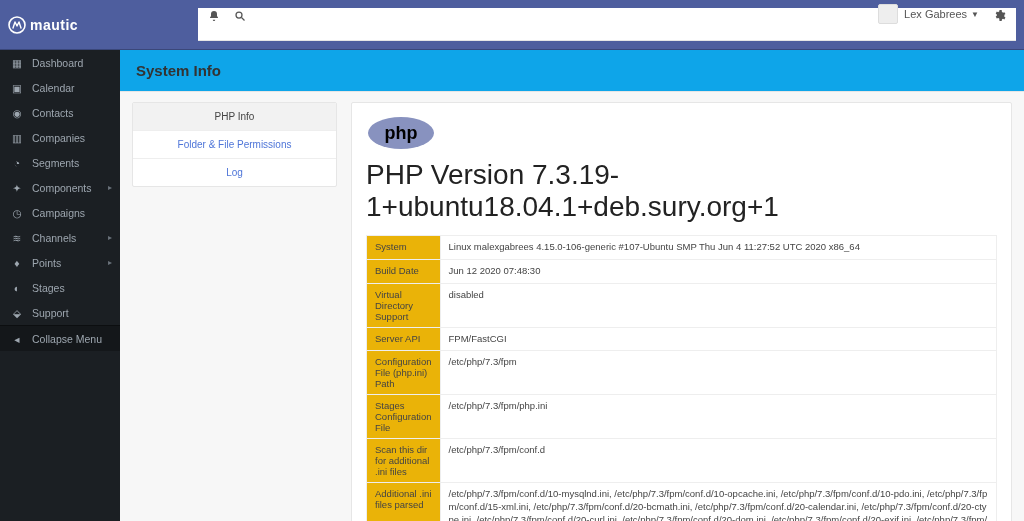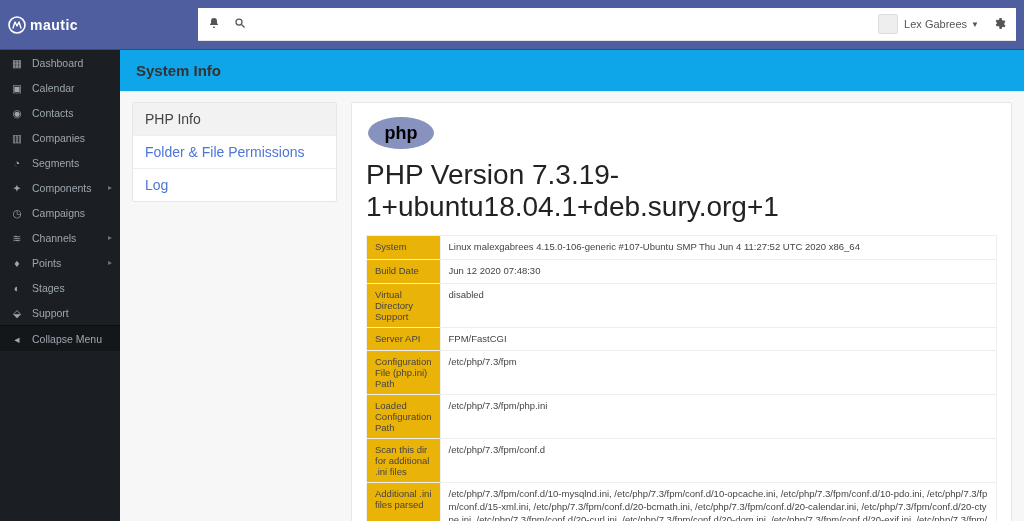--- a/index.html
+++ b/index.html
@@ -1,37 +1,37 @@
 <!DOCTYPE html>
 <html><head>
 <meta charset="utf-8">
 <style>
 * { box-sizing: border-box; margin: 0; padding: 0; }
 body { font-family: -apple-system, "Helvetica Neue", Arial, sans-serif; font-size: 11px; color: #333; background: #fff; width: 1024px; height: 521px; overflow: hidden; }
 .topbar { height: 50px; background: #4e5e9e; display: flex; align-items: center; padding: 0 8px; color: #fff; border-bottom: 1px solid #3a477a; }
 .topbar .logo { display: flex; align-items: center; font-weight: 600; font-size: 14px; letter-spacing: 0.5px; }
 .topbar .logo svg { margin-right: 4px; }
-.topbar-right { display: flex; align-items: center; background: #fff; color: #555; height: 33px; margin-left: 120px; flex: 1; padding: 16px 10px; border-bottom: 1px solid #e6e6e6; }
+.topbar-right { display: flex; align-items: flex-end; background: #fff; color: #555; height: 33px; margin-left: 120px; flex: 1; padding: 16px 10px; border-bottom: 1px solid #e6e6e6; }
 .topbar-right .ic { margin-right: 14px; color: #666; cursor: pointer; }
 .topbar-right .spacer { flex: 1; }
 .topbar-right .avatar { width: 20px; height: 20px; background: #eee; border: 1px solid #ddd; border-radius: 2px; margin-right: 6px; }
 .topbar-right .user { display: flex; align-items: center; color: #555; cursor: pointer; margin-right: 14px; }
 .topbar-right .gear { color: #666; cursor: pointer; }
 .main { display: flex; height: calc(521px - 33px); }
 .sidebar { width: 120px; background: #1b1f23; color: #9da6af; display: flex; flex-direction: column; }
 .sidebar .item { display: flex; align-items: center; padding: 6.5px 10px; cursor: pointer; font-size: 10.5px; position: relative; }
 .sidebar .item .ico { width: 14px; margin-right: 8px; display: inline-flex; justify-content: center; color: #9da6af; }
 .sidebar .item .chev { position: absolute; right: 8px; font-size: 8px; color: #6b737b; }
 .sidebar .collapse { background: #14171a; border-top: 1px solid #0c0e10; }
 .content { flex: 1; background: #f7f7f7; overflow: auto; }
 .content h1.page-title { font-size: 15px; font-weight: 700; color: #333; padding: 12px 16px; background: #0ea5e9; border-bottom: 1px solid #e6e6e6; margin-bottom: 10px; }
 .panels { display: flex; gap: 14px; padding: 0 12px 12px 12px; }
 .leftpanel { width: 205px; }
 .tabs { background: #fff; border: 1px solid #e6e6e6; border-radius: 2px; overflow: hidden; }
-.tabs .tab { padding: 8px 12px; font-size: 14px; color: #4e75d8; border-bottom: 1px solid #eee; cursor: pointer; }
+.tabs .tab { padding: 8px 12px; font-size: 10px; color: #4e75d8; border-bottom: 1px solid #eee; cursor: pointer; text-align: center; }
 .tabs .tab.active { background: #f2f2f2; color: #444; }
 .tabs .tab:last-child { border-bottom: none; }
 .rightpanel { flex: 1; background: #fff; border: 1px solid #e6e6e6; border-radius: 2px; padding: 12px 14px; }
 .phplogo { margin-bottom: 6px; }
 .phptitle { font-size: 28px; font-weight: 400; color: #222; margin-bottom: 12px; }
 table.info { width: 100%; border-collapse: collapse; font-size: 10px; color: #444; }
 table.info td { padding: 5px 8px; border: 1px solid #eee; vertical-align: top; }
 table.info td.k { width: 70px; background: #eab308; font-size: 9.5px; color: #444; }
 table.info td.v { font-size: 9.5px; color: #444; line-height: 1.35; word-break: break-all; }
 .caret-down { font-size: 8px; margin-left: 4px; }
@@ -162,21 +162,21 @@
               </tr>
               <tr>
                 <td class="k">Server API</td>
                 <td class="v">FPM/FastCGI</td>
               </tr>
               <tr>
                 <td class="k">Configuration File (php.ini) Path</td>
                 <td class="v">/etc/php/7.3/fpm</td>
               </tr>
               <tr>
-                <td class="k">Loaded Configuration Path</td>
+                <td class="k">Stages Configuration File</td>
                 <td class="v">/etc/php/7.3/fpm/php.ini</td>
               </tr>
               <tr>
                 <td class="k">Scan this dir for additional .ini files</td>
                 <td class="v">/etc/php/7.3/fpm/conf.d</td>
               </tr>
               <tr>
                 <td class="k">Additional .ini files parsed</td>
                 <td class="v">/etc/php/7.3/fpm/conf.d/10-mysqlnd.ini, /etc/php/7.3/fpm/conf.d/10-opcache.ini, /etc/php/7.3/fpm/conf.d/10-pdo.ini, /etc/php/7.3/fpm/conf.d/15-xml.ini, /etc/php/7.3/fpm/conf.d/20-bcmath.ini, /etc/php/7.3/fpm/conf.d/20-calendar.ini, /etc/php/7.3/fpm/conf.d/20-ctype.ini, /etc/php/7.3/fpm/conf.d/20-curl.ini, /etc/php/7.3/fpm/conf.d/20-dom.ini, /etc/php/7.3/fpm/conf.d/20-exif.ini, /etc/php/7.3/fpm/conf.d/20-fileinfo.ini, /etc/php/7.3/fpm/conf.d/20-ftp.ini, /etc/php/7.3/fpm/conf.d/20-gd.ini, /etc/php/7.3/fpm/conf.d/20-gettext.ini, /etc/php/7.3/fpm/conf.d/20-iconv.ini, /etc/php/7.3/fpm/conf.d/20-igbinary.ini, /etc/php/7.3/fpm/conf.d/20-imagick.ini, /etc/php/7.3/fpm/conf.d/20-imap.ini, /etc/php/7.3/fpm/conf.d/20-intl.ini, /etc/php/7.3/fpm/conf.d/20-json.ini, /etc/php/7.3/fpm/conf.d/20-mbstring.ini, /etc/php/7.3/fpm/conf.d/20-memcache.ini, /etc/php/7.3/fpm/conf.d/20-msgpack.ini, /etc/php/7.3/fpm/conf.d/20-mysqli.ini, /etc/php/7.3/fpm/conf.d/20-pdo_mysql.ini, /etc/php/7.3/fpm/conf.d/20-phar.ini, /etc/php/7.3/fpm/conf.d/20-posix.ini, /etc/php/7.3/fpm/conf.d/20-readline.ini, /etc/php/7.3/fpm/conf.d/20-recode.ini, /etc/php/7.3/fpm/conf.d/20-redis.ini, /etc/php/7.3/fpm/conf.d/20-shmop.ini, /etc/php/7.3/fpm/conf.d/20-simplexml.ini, /etc/php/7.3/fpm/conf.d/20-soap.ini, /etc/php/7.3/fpm/conf.d/20-sockets.ini, /etc/php/7.3/fpm/conf.d/20-sysvmsg.ini, /etc/php/7.3/fpm/conf.d/20-sysvsem.ini, /etc/php/7.3/fpm/conf.d/20-sysvshm.ini, /etc/php/7.3/fpm/conf.d/20-tokenizer.ini, /etc/php/7.3/fpm/conf.d/20-wddx.ini, /etc/php/7.3/fpm/conf.d/20-xmlreader.ini, /etc/php/7.3/fpm/conf.d/20-xmlwriter.ini, /etc/php/7.3/fpm/conf.d/20-xsl.ini, /etc/php/7.3/fpm/conf.d/20-zip.ini, /etc/php/7.3/fpm/conf.d/25-memcached.ini</td>
               </tr>

